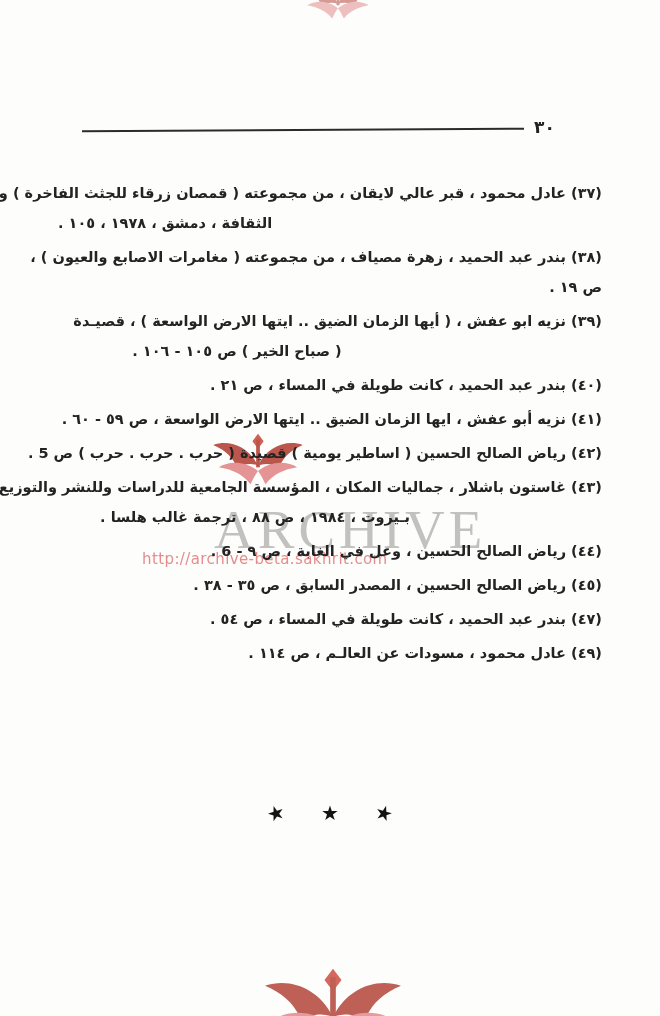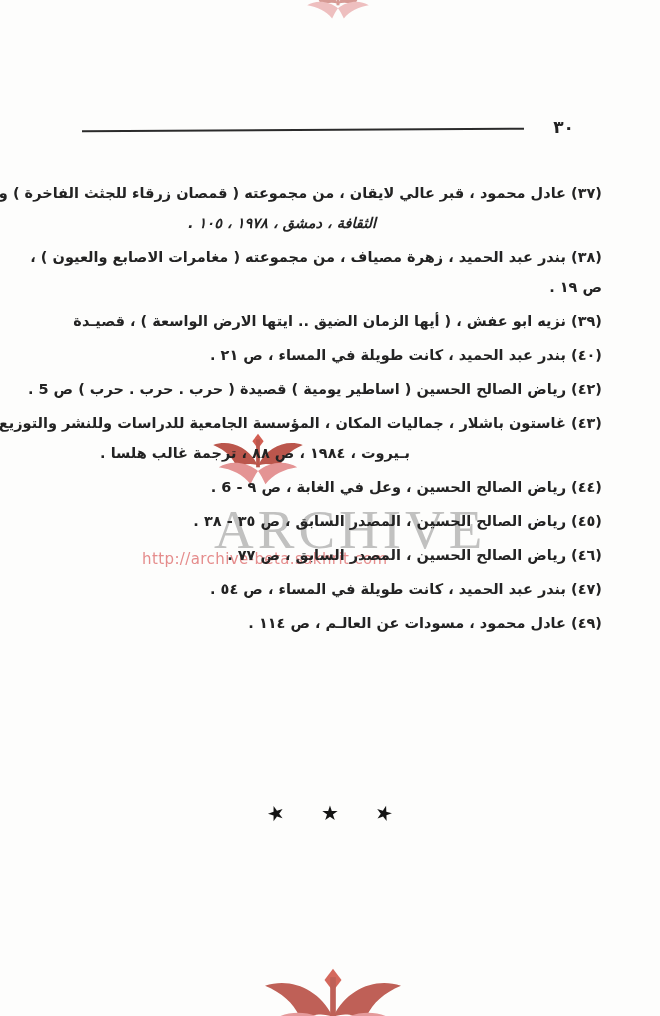--- a/index.html
+++ b/index.html
@@ -14,34 +14,34 @@
     background:#fdfdfc;
     color:#212121;
   }
   
   .header-rule{
     position:absolute;left:82px;top:129px;width:442px;height:2px;
     background:#2b2b2b;transform:rotate(-0.35deg);
   }
   .page-number{
     position:absolute;left:534px;top:117px;width:40px;
-    font-size:17px;font-weight:bold;text-align:right;
+    font-size:17px;font-weight:bold;text-align:left;
     direction:rtl;color:#222;
   }
   
   .footnotes{
     position:absolute;top:178px;left:58px;width:544px;
     direction:rtl;
     font-size:14.5px;font-weight:bold;color:#232323;
     letter-spacing:0;
   }
   .fn{margin:0 0 4px 0;}
   .fn-line{height:30px;line-height:30px;white-space:nowrap;}
   .fn-line.r{text-align:right;}
-  .fn-line.c0{text-align:center;padding-left:0;padding-right:96px;font-style:italic;}
+  .fn-line.c0{text-align:left;padding-left:0;padding-right:96px;}
   .fn-line.c1{text-align:center;padding-right:186px;}
   .fn-line.c2{text-align:center;padding-right:150px;}
   .fn-line.lft{text-align:right;padding-left:30px;}
   
   .stars{
     position:absolute;top:801px;left:0;width:660px;
     text-align:center;color:#131313;font-size:20px;
   }
   .stars span{display:inline-block;margin:0 15px;}
   .stars .tilt-l{transform:rotate(-18deg);}
@@ -101,39 +101,40 @@
       <div class="fn">
         <div class="fn-line r">(٣٧) عادل محمود ، قبر عالي لايقان ، من مجموعته ( قمصان زرقاء للجثث الفاخرة ) وزارة</div>
         <div class="fn-line c0">الثقافة ، دمشق ، ١٩٧٨ ، ١٠٥ .</div>
       </div>
       <div class="fn">
         <div class="fn-line r">(٣٨) بندر عبد الحميد ، زهرة مصياف ، من مجموعته ( مغامرات الاصابع والعيون ) ،</div>
         <div class="fn-line lft">ص ١٩ .</div>
       </div>
       <div class="fn">
         <div class="fn-line r">(٣٩) نزيه ابو عفش ، ( أيها الزمان الضيق .. ايتها الارض الواسعة ) ، قصيـدة</div>
+        <div class="fn-line c1">( صباح الخير ) ص ١٠٥ - ١٠٦ .</div>
       </div>
       <div class="fn">
         <div class="fn-line r">(٤٠) بندر عبد الحميد ، كانت طويلة في المساء ، ص ٢١ .</div>
+      </div>
+      <div class="fn">
+        <div class="fn-line r">(٤١) نزيه أبو عفش ، ايها الزمان الضيق .. ايتها الارض الواسعة ، ص ٥٩ - ٦٠ .</div>
       </div>
       <div class="fn">
         <div class="fn-line r">(٤٢) رياض الصالح الحسين ( اساطير يومية ) قصيدة ( حرب . حرب . حرب ) ص 5 .</div>
       </div>
       <div class="fn">
         <div class="fn-line r">(٤٣) غاستون باشلار ، جماليات المكان ، المؤسسة الجامعية للدراسات وللنشر والتوزيع ،</div>
         <div class="fn-line c2">بـيروت ، ١٩٨٤ ، ص ٨٨ ، ترجمة غالب هلسا .</div>
       </div>
       <div class="fn">
         <div class="fn-line r">(٤٤) رياض الصالح الحسين ، وعل في الغابة ، ص ٩ - 6 .</div>
       </div>
       <div class="fn">
         <div class="fn-line r">(٤٥) رياض الصالح الحسين ، المصدر السابق ، ص ٣٥ - ٣٨ .</div>
-      </div>
-      <div class="fn">
-        <div class="fn-line r">(٤٦) رياض الصالح الحسين ، المصدر السابق ، ص ٧٧ .</div>
       </div>
       <div class="fn">
         <div class="fn-line r">(٤٧) بندر عبد الحميد ، كانت طويلة في المساء ، ص ٥٤ .</div>
       </div>
       <div class="fn">
         <div class="fn-line r">(٤٩) عادل محمود ، مسودات عن العالـم ، ص ١١٤ .</div>
       </div>
     </div>
 
   <div class="stars">

